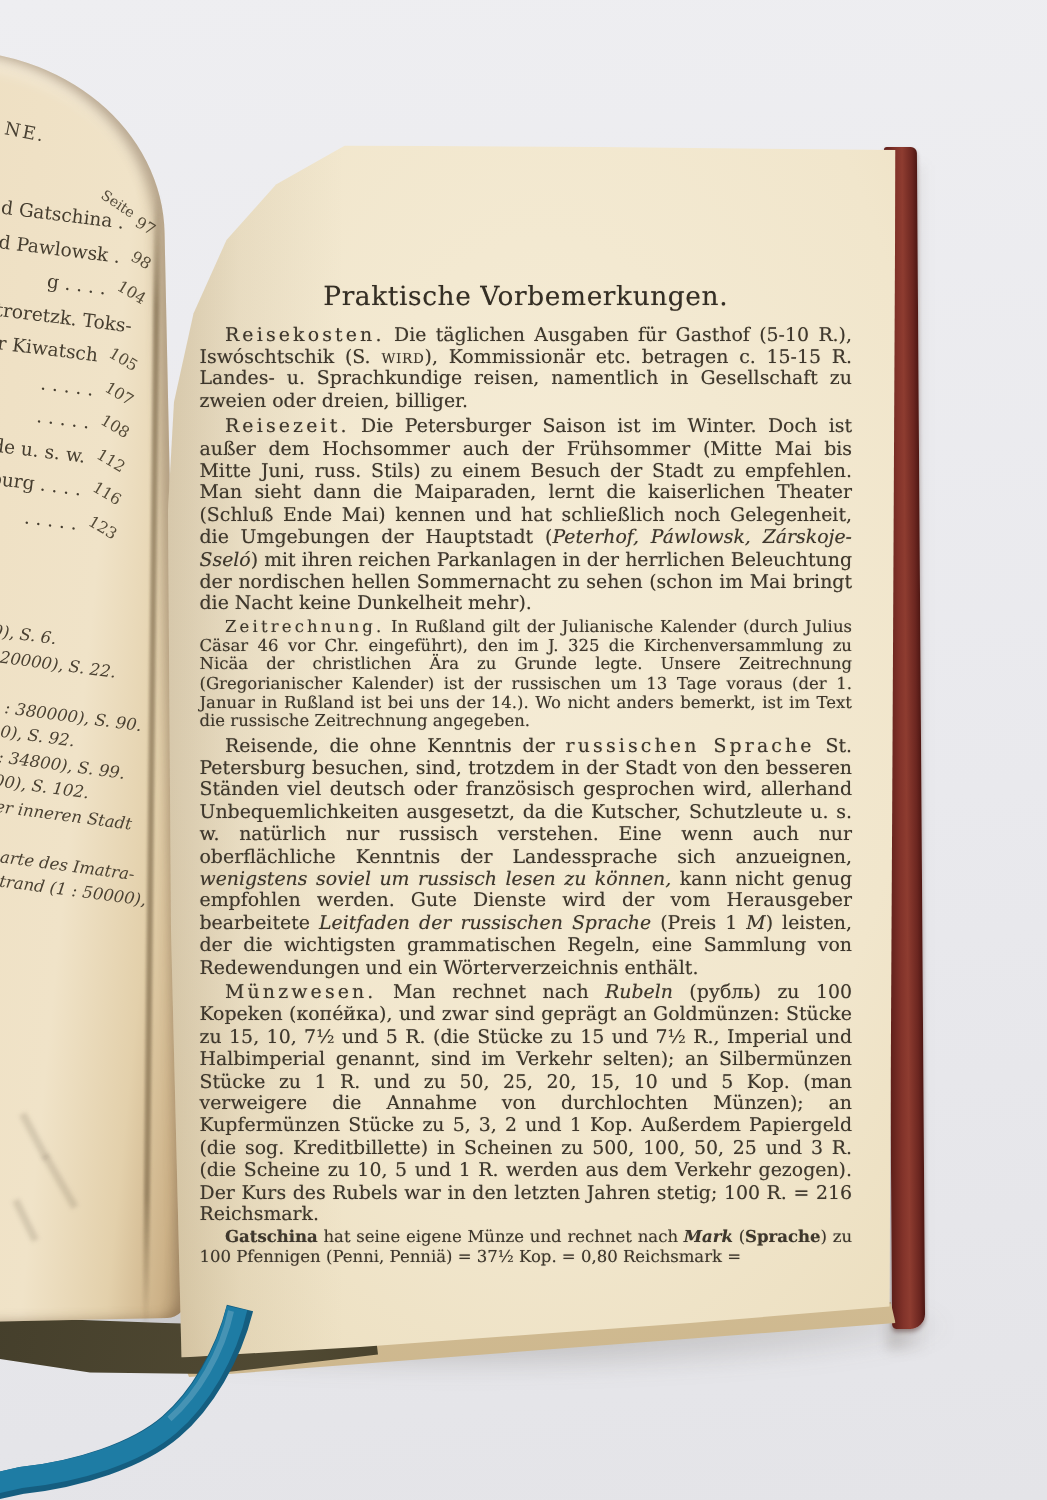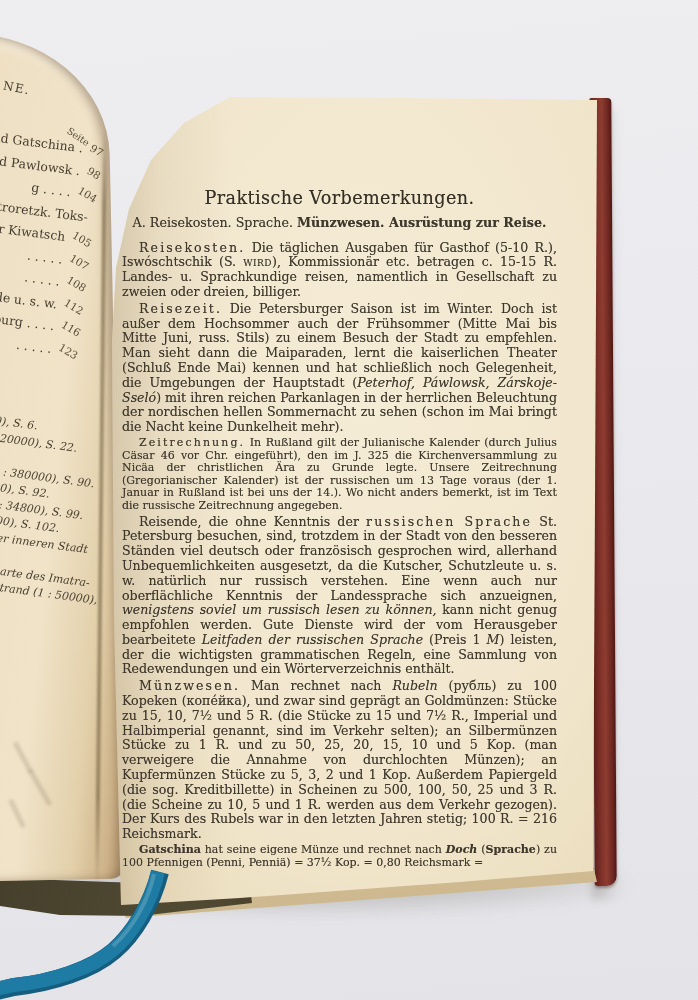--- a/index.html
+++ b/index.html
@@ -70,21 +70,21 @@
     left:0;top:0;width:698px;height:1000px;
     clip-path:polygon(230px 97px,400px 98px,597px 100px,595px 500px,593px 871px,460px 882px,240px 898px,121px 905px,114px 620px,112px 340px,116px 268px,129px 209px,151px 160px,184px 123px,230px 97px);
     background:
       linear-gradient(90deg, rgba(120,92,52,.22) 112px, rgba(120,92,52,.08) 160px, rgba(120,92,52,0) 230px),
       radial-gradient(ellipse at 52% 38%, #f5ecd6 0%, #f1e6cc 50%, #ecdfc0 72%, #e2d0ac 90%, #d8c49c 100%);
     box-shadow:inset 0 3px 4px rgba(130,100,60,.35);
   }
 
   
   .text-block{
-    left:122px;top:191px;width:435px;
+    left:133px;top:191px;width:435px;
     color:#3e372c;
     font-size:12.6px;line-height:14.8px;text-align:justify;
     text-shadow:0 0 .5px rgba(62,55,44,.5);
   }
   .page-title{
     text-align:center;font-size:17.6px;letter-spacing:.4px;color:#342e24;
     margin:0 0 10px 0;font-weight:normal;
   }
   .subtitle{text-align:center;margin:0 0 10px 0;font-size:12.7px;}
   .para{margin:0 0 2px 0;text-indent:17px;}
@@ -198,28 +198,27 @@
     </div>
   <div class="smudge" style="left:6px;top:700px;width:34px;height:5px;transform:rotate(62deg);"></div>
   <div class="smudge" style="left:20px;top:730px;width:40px;height:5px;transform:rotate(60deg);"></div>
   <div class="smudge" style="left:2px;top:756px;width:30px;height:5px;transform:rotate(64deg);"></div>
 </div>
 
 <div class="layer right-page"></div>
 
 <div class="layer text-block">
   <h1 class="page-title">Praktische Vorbemerkungen.</h1>
-  <div class="subtitle"><span class="seg-normal">A. Reisekosten.  Sprache.  </span><span class="seg-bold">Münzwesen.  Ausrüstung zur Reise.</span></div>
   <div>
       <p class="para"><span class="seg-sperr">Reisekosten.</span><span class="seg-normal"> Die täglichen Ausgaben für Gasthof (5-10 R.), Iswóschtschik (S. </span><span class="seg-smallcaps">wird</span><span class="seg-normal">), Kommissionär etc. betragen c. 15-15 R. Landes- u. Sprachkundige reisen, namentlich in Gesellschaft zu zweien oder dreien, billiger.</span></p>
       <p class="para"><span class="seg-sperr">Reisezeit.</span><span class="seg-normal"> Die Petersburger Saison ist im Winter.  Doch ist außer dem Hochsommer auch der Frühsommer (Mitte Mai bis Mitte Juni, russ. Stils) zu einem Besuch der Stadt zu empfehlen.  Man sieht dann die Maiparaden, lernt die kaiserlichen Theater (Schluß Ende Mai) kennen und hat schließlich noch Gelegenheit, die Umgebungen der Hauptstadt (</span><span class="seg-italic">Peterhof, Páwlowsk, Zárskoje-Sseló</span><span class="seg-normal">) mit ihren reichen Parkanlagen in der herrlichen Beleuchtung der nordischen hellen Sommernacht zu sehen (schon im Mai bringt die Nacht keine Dunkelheit mehr).</span></p>
       <p class="para small"><span class="seg-sperr">Zeitrechnung.</span><span class="seg-normal"> In Rußland gilt der Julianische Kalender (durch Julius Cäsar 46 vor Chr. eingeführt), den im J. 325 die Kirchenversammlung zu Nicäa der christlichen Ära zu Grunde legte.  Unsere Zeitrechnung (Gregorianischer Kalender) ist der russischen um 13 Tage voraus (der 1. Januar in Rußland ist bei uns der 14.).  Wo nicht anders bemerkt, ist im Text die russische Zeitrechnung angegeben.</span></p>
       <p class="para"><span class="seg-normal">Reisende, die ohne Kenntnis der </span><span class="seg-sperr">russischen Sprache</span><span class="seg-normal"> St. Petersburg besuchen, sind, trotzdem in der Stadt von den besseren Ständen viel deutsch oder französisch gesprochen wird, allerhand Unbequemlichkeiten ausgesetzt, da die Kutscher, Schutzleute u. s. w. natürlich nur russisch verstehen.  Eine wenn auch nur oberflächliche Kenntnis der Landessprache sich anzueignen, </span><span class="seg-italic">wenigstens soviel um russisch lesen zu können,</span><span class="seg-normal"> kann nicht genug empfohlen werden.  Gute Dienste wird der vom Herausgeber bearbeitete </span><span class="seg-italic">Leitfaden der russischen Sprache</span><span class="seg-normal"> (Preis 1 </span><span class="seg-italic">M</span><span class="seg-normal">) leisten, der die wichtigsten grammatischen Regeln, eine Sammlung von Redewendungen und ein Wörterverzeichnis enthält.</span></p>
       <p class="para"><span class="seg-sperr">Münzwesen.</span><span class="seg-normal"> Man rechnet nach </span><span class="seg-italic">Rubeln</span><span class="seg-normal"> (рубль) zu 100 Kopeken (копе́йка), und zwar sind geprägt an Goldmünzen: Stücke zu 15, 10, 7½ und 5 R. (die Stücke zu 15 und 7½ R., Imperial und Halbimperial genannt, sind im Verkehr selten); an Silbermünzen Stücke zu 1 R. und zu 50, 25, 20, 15, 10 und 5 Kop. (man verweigere die Annahme von durchlochten Münzen); an Kupfermünzen Stücke zu 5, 3, 2 und 1 Kop.  Außerdem Papiergeld (die sog. Kreditbillette) in Scheinen zu 500, 100, 50, 25 und 3 R. (die Scheine zu 10, 5 und 1 R. werden aus dem Verkehr gezogen).  Der Kurs des Rubels war in den letzten Jahren stetig; 100 R. = 216 Reichsmark.</span></p>
-      <p class="para small"><span class="seg-bold">Gatschina</span><span class="seg-normal"> hat seine eigene Münze und rechnet nach </span><span class="seg-bolditalic">Doch</span><span class="seg-normal"> (</span><span class="seg-bold">Sprache</span><span class="seg-normal">) zu 100 Pfennigen (Penni, Penniä) = 37½ Kop. = 0,80 Reichsmark =</span></p>
+      <p class="para small"><span class="seg-bold">Gatschina</span><span class="seg-normal"> hat seine eigene Münze und rechnet nach </span><span class="seg-bolditalic">Mark</span><span class="seg-normal"> (</span><span class="seg-bold">Sprache</span><span class="seg-normal">) zu 100 Pfennigen (Penni, Penniä) = 37½ Kop. = 0,80 Reichsmark =</span></p>
     </div>
 </div>
 
 <svg class="ribbon" viewBox="0 0 698 1000">
   <path d="M160,872 C152,904 134,934 114,951 C92,970 52,983 14,987 L-8,992" fill="none" stroke="#155e80" stroke-width="18" stroke-linecap="butt"></path>
   <path d="M158,872 C151,903 133,933 113,950 C91,969 52,981 14,985 L-8,990" fill="none" stroke="#1e7ca4" stroke-width="14" stroke-linecap="butt"></path>
   <path d="M154,874 C148,902 132,929 113,946" fill="none" stroke="rgba(255,255,255,0.18)" stroke-width="4"></path>
 </svg>
 
 </body></html>

